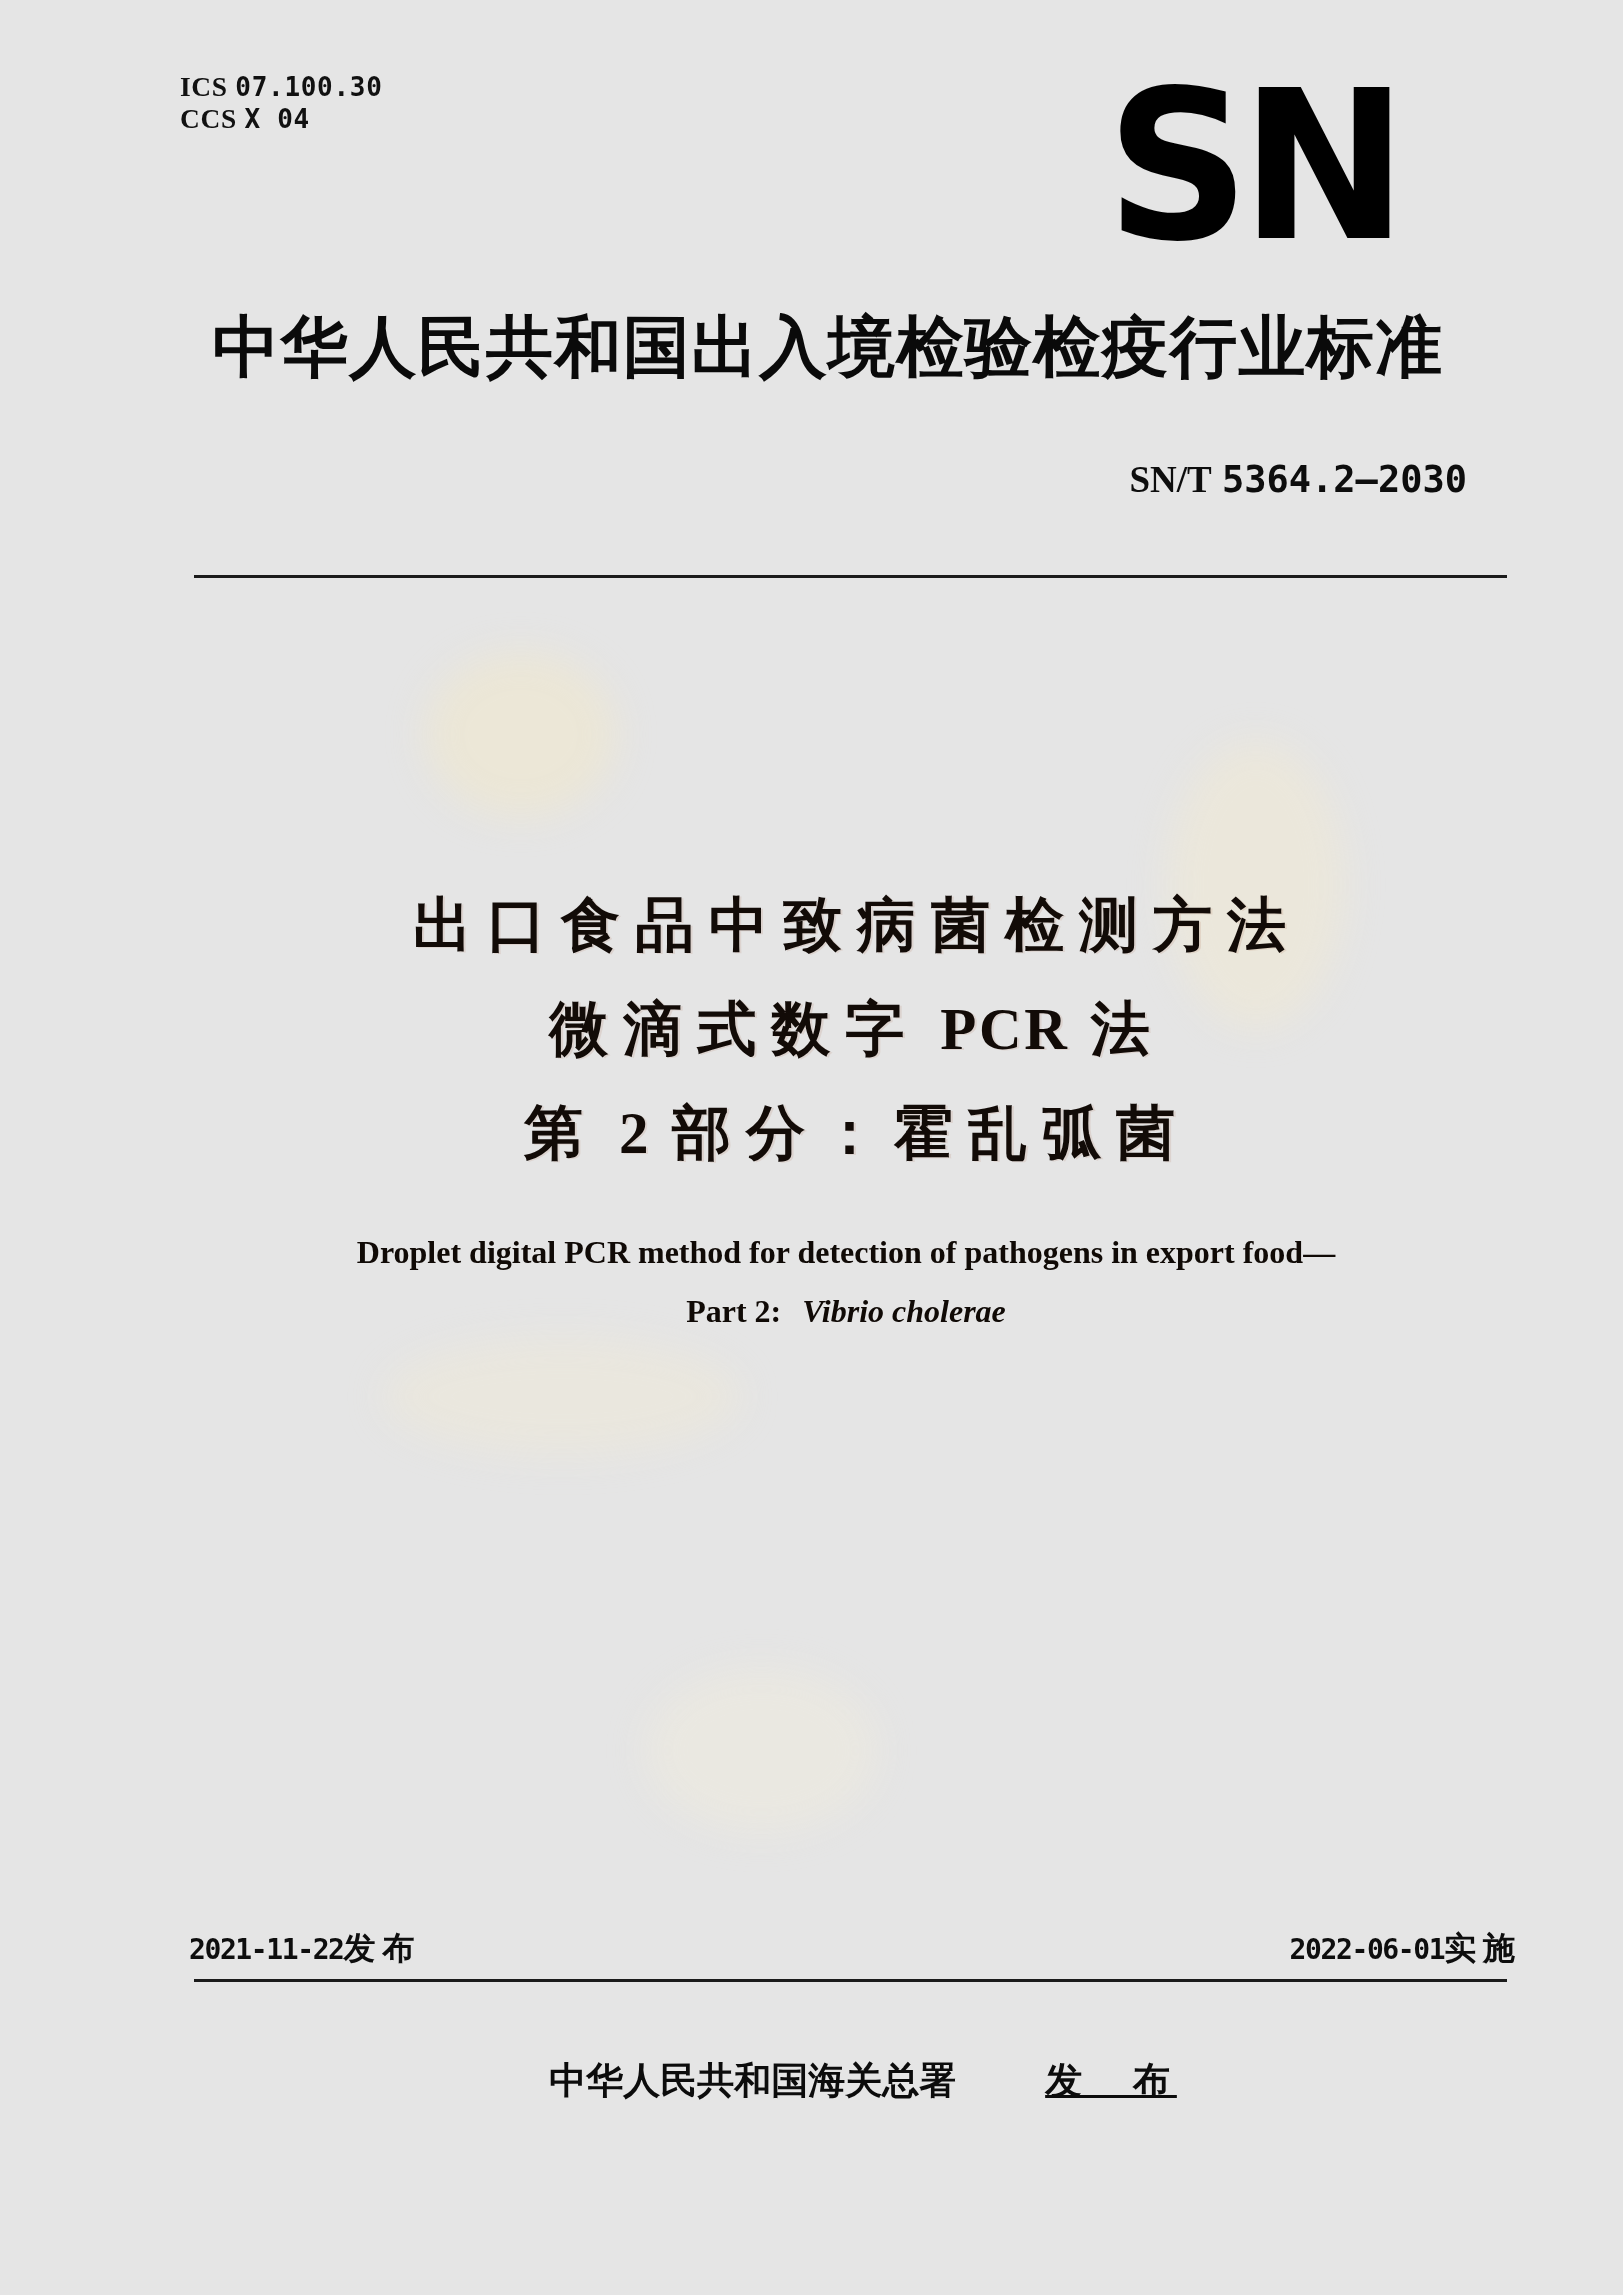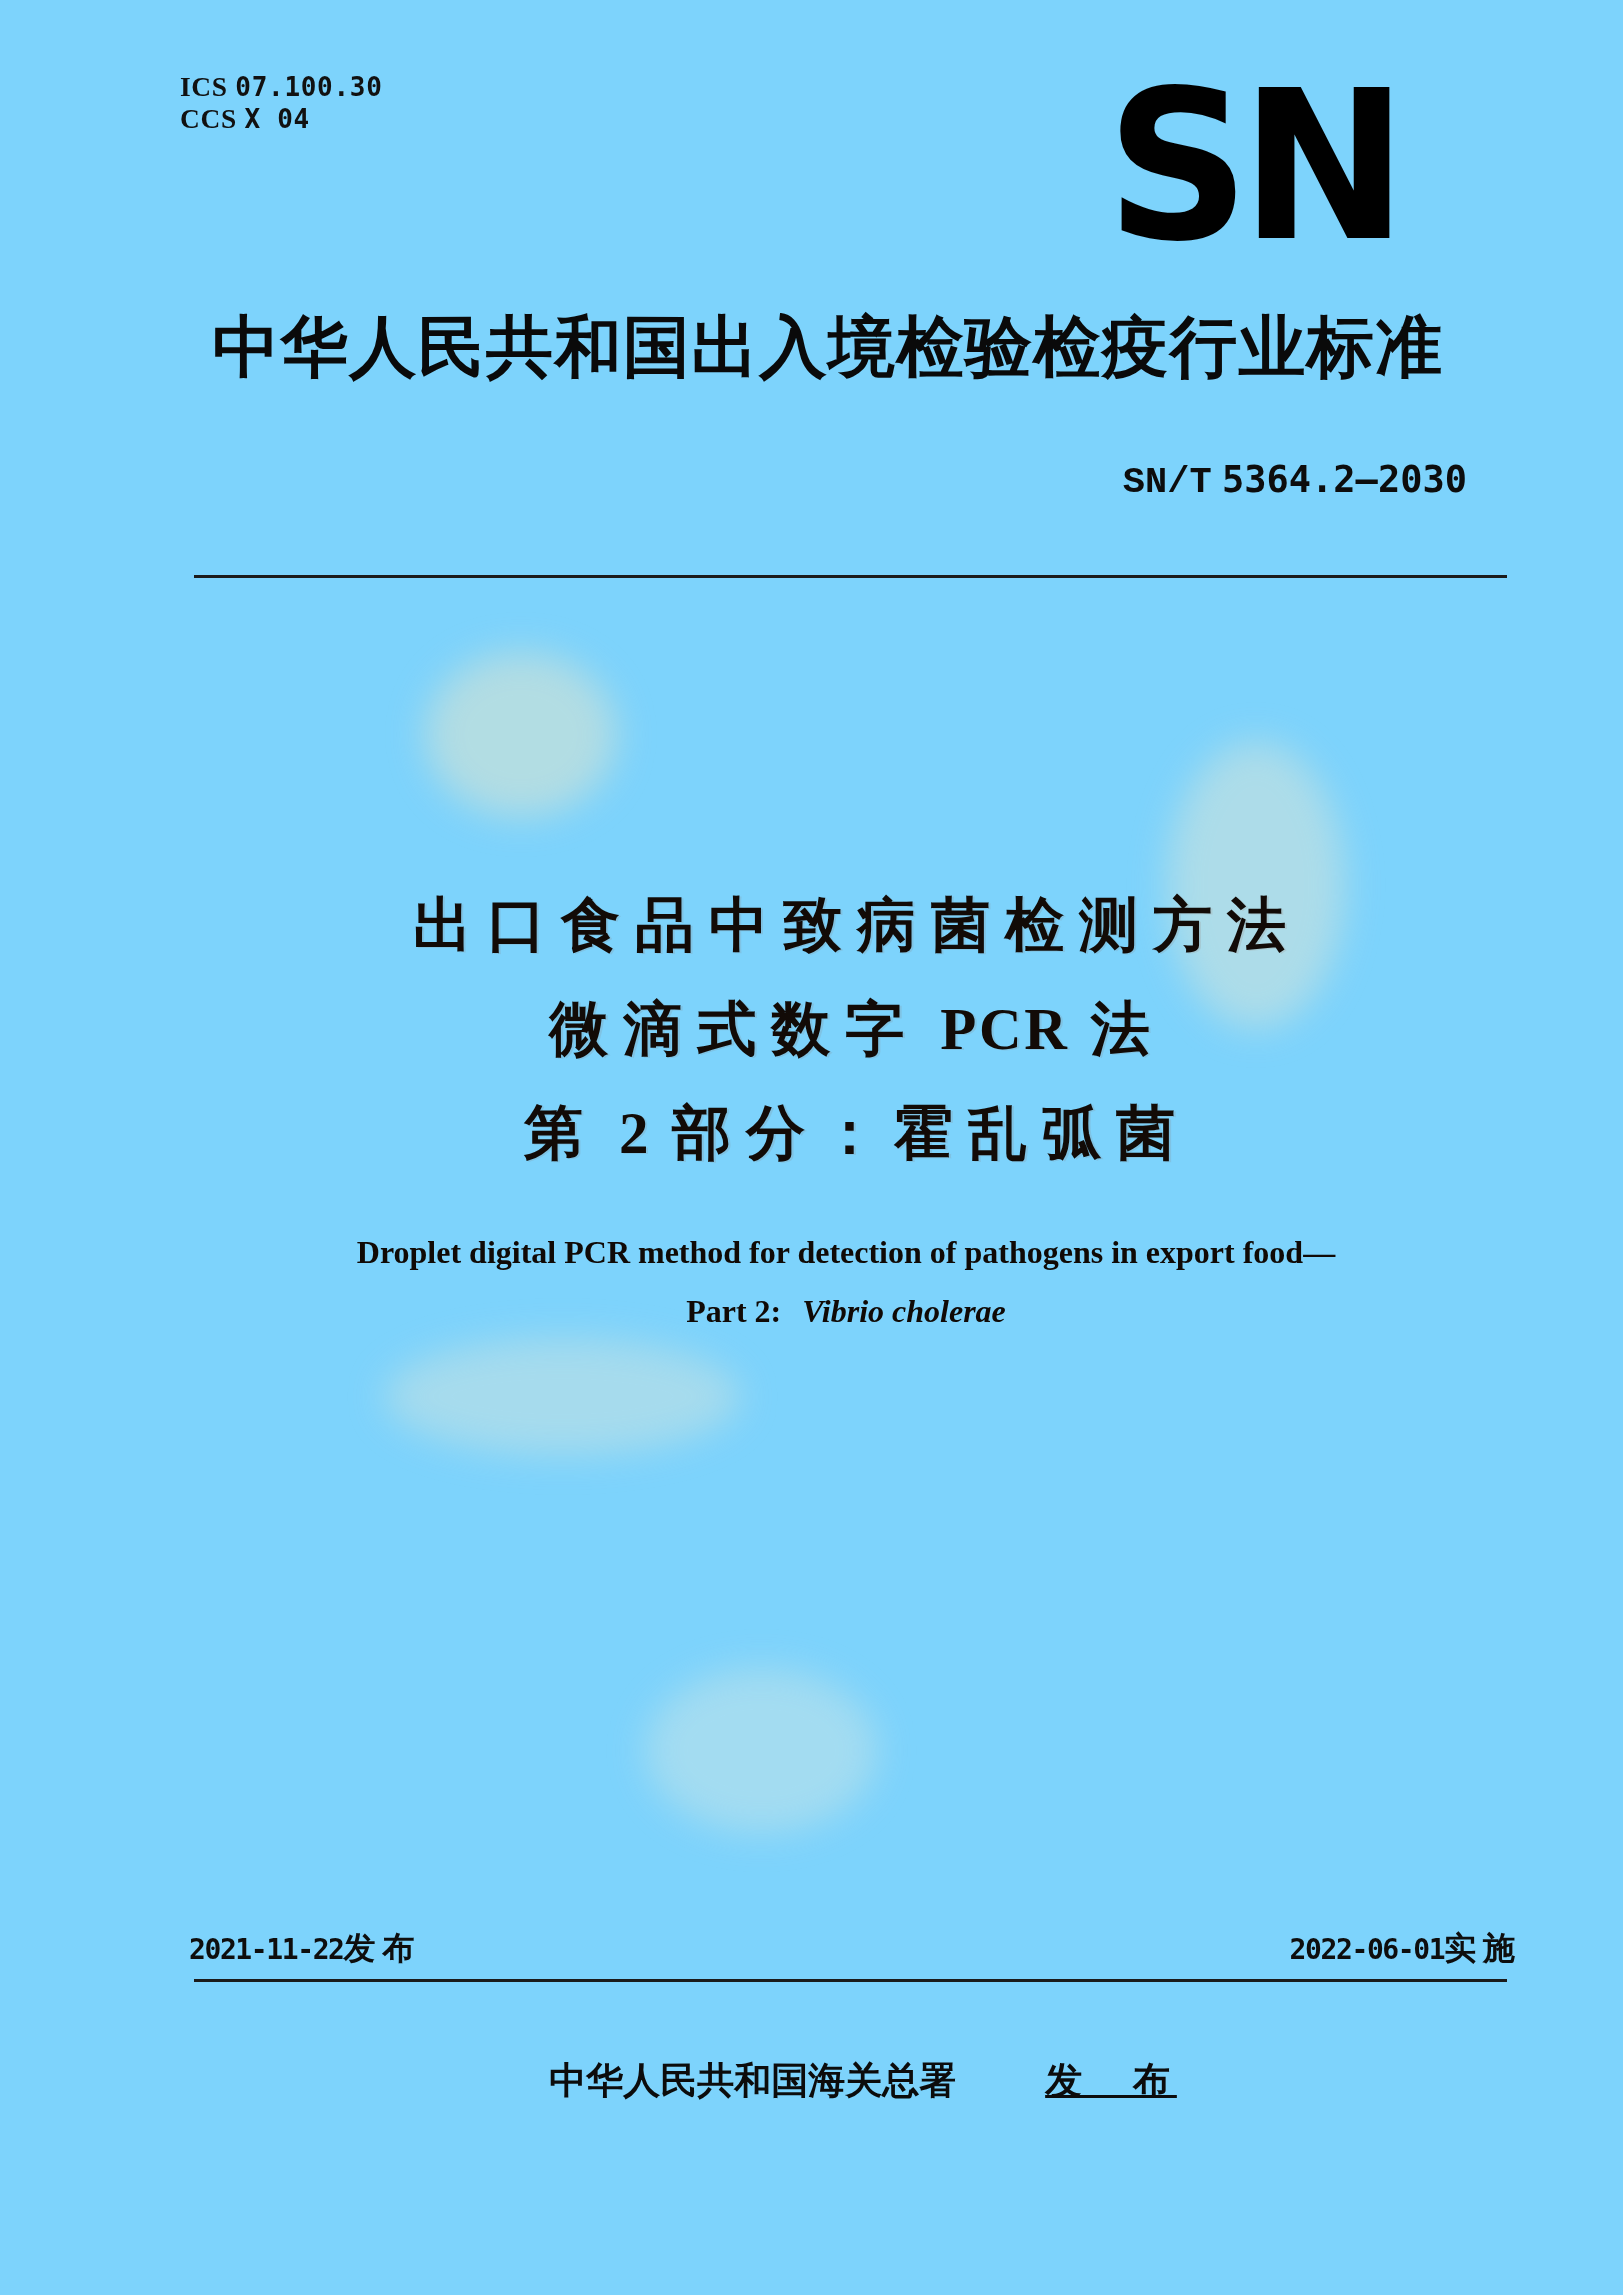--- a/index.html
+++ b/index.html
@@ -4,21 +4,21 @@
 <style>
   html, body {
     margin: 0;
     padding: 0;
     background: #ffffff;
   }
   .page {
     position: relative;
     width: 1624px;
     height: 2295px;
-    background: #7dd3fc;
+    background: #e5e5e5;
     overflow: hidden;
     font-family: "Liberation Sans", sans-serif;
     color: #0a0a0a;
   }
 
   
   .codes {
     position: absolute;
     left: 180px;
     top: 71px;
@@ -73,21 +73,21 @@
   .std-number {
     position: absolute;
     top: 458px;
     right: 157px;
     font-weight: bold;
     font-size: 37px;
     white-space: nowrap;
     color: #0d0d0d;
   }
   .std-number .serif {
-    font-family: Liberation Mono, monospace;
+    font-family: Liberation Serif, serif;
     font-weight: bold;
   }
   .std-number .mono {
     font-family: "DejaVu Sans Mono", monospace;
     font-weight: bold;
   }
 
   
   .rule {
     position: absolute;

